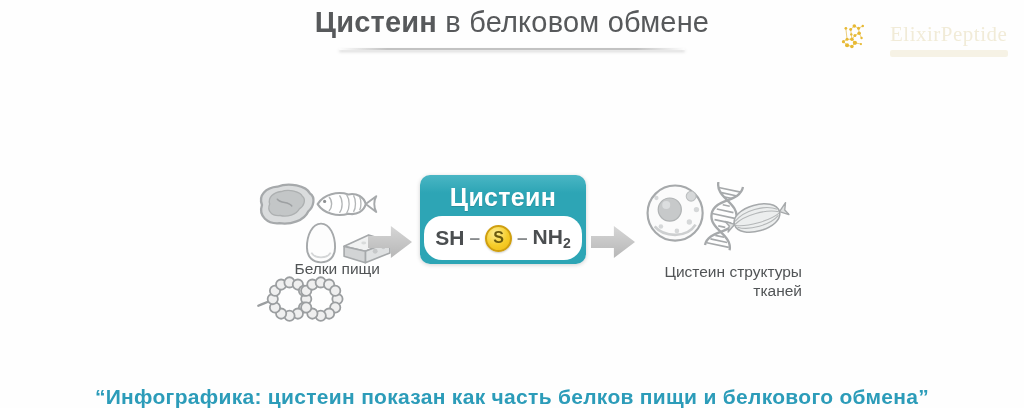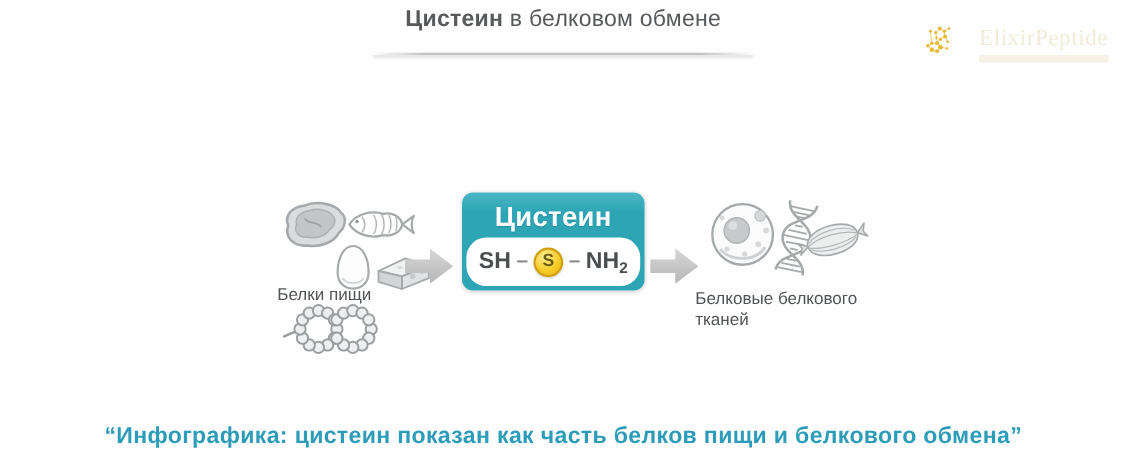--- a/index.html
+++ b/index.html
@@ -6,21 +6,21 @@
   html,body { background:#ffffff; }
   #canvas {
     position:relative; width:1024px; height:408px;
     background:#fefefe; overflow:hidden;
     font-family:"Liberation Sans", sans-serif;
   }
 
   
   .page-title {
     position:absolute; top:6px; left:0; width:100%;
-    text-align:center; font-size:21px; color:#57595b; letter-spacing:0.2px;
+    text-align:center; font-size:29px; color:#57595b; letter-spacing:0.2px;
   }
   .page-title .t-bold { font-weight:bold; }
   .title-underline {
     position:absolute; top:48px; left:50%; transform:translateX(-50%);
     width:346px; height:2px;
     background:linear-gradient(90deg, rgba(190,190,190,0) 0%, #c2c2c2 14%, #c2c2c2 86%, rgba(190,190,190,0) 100%);
     box-shadow:0 2px 3px rgba(130,130,130,0.35);
     border-radius:2px;
   }
 
@@ -35,21 +35,21 @@
     color:#f1ebd6; letter-spacing:0.5px; white-space:nowrap;
   }
   .logo-tagline-bar {
     margin-top:3px; width:118px; height:7px; border-radius:2px;
     background:#f6f2e4;
   }
 
   
   .group { position:absolute; }
   .grp-label {
-    position:absolute; text-align:left;
+    position:absolute; text-align:right;
     font-size:15.5px; color:#515456; line-height:19px;
   }
   .icon-abs { position:absolute; }
 
   
   .flow-arrow {
     position:absolute; width:44px; height:32px;
     background:linear-gradient(180deg,#d6d6d6,#b7b7b7);
     clip-path:polygon(0% 31%, 52% 31%, 52% 0%, 100% 50%, 52% 100%, 52% 69%, 0% 69%);
   }
@@ -241,18 +241,18 @@
 
     <svg class="icon-abs" style="left:82px; top:18px;" width="66" height="40" viewBox="0 0 96 58">
       <g transform="rotate(-16 48 29)">
         <path d="M14,29 L2,21 L6,29 L2,37 Z" fill="#dfe1e1" stroke="#a6a9ab" stroke-width="2" stroke-linejoin="round"></path>
         <path d="M82,29 L94,19 L90,29 L94,37 Z" fill="#dfe1e1" stroke="#a6a9ab" stroke-width="2" stroke-linejoin="round"></path>
         <path d="M14,29 C14,17 30,10 48,10 C66,10 82,17 82,29 C82,41 66,48 48,48 C30,48 14,41 14,29 Z" fill="#eceeee" stroke="#a6a9ab" stroke-width="2.2"></path>
         <path d="M16,25 C32,13 64,13 80,25 M15,29 C32,20 64,20 81,29 M15,31 C32,38 64,38 81,31 M17,34 C32,44 64,44 79,34" fill="none" stroke="#b4b7b8" stroke-width="1.6"></path>
       </g>
     </svg>
 
-    <div class="grp-label" style="top:82px; left:-10px; width:170px;">Белковые белкового тканей</div>
+    <div class="grp-label" style="top:82px; left:-10px; width:170px;">Цистеин структуры тканей</div>
   </div>
 
   <div class="caption">“Инфографика: цистеин показан как часть белков пищи и белкового обмена”</div>
 
 </div>
 
 </body></html>

